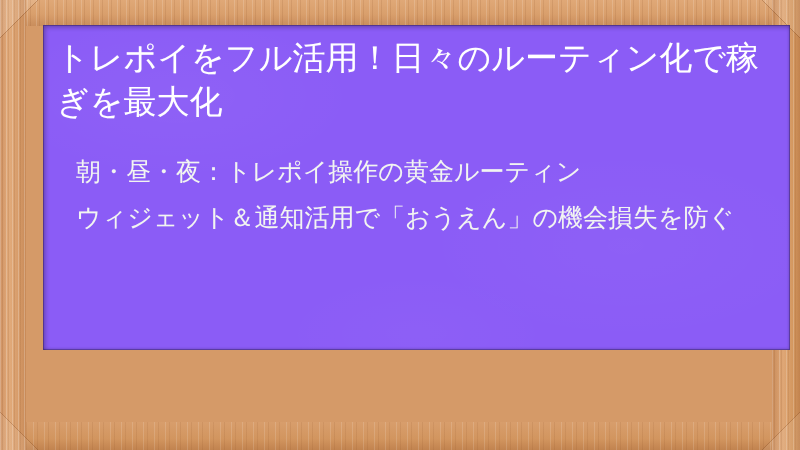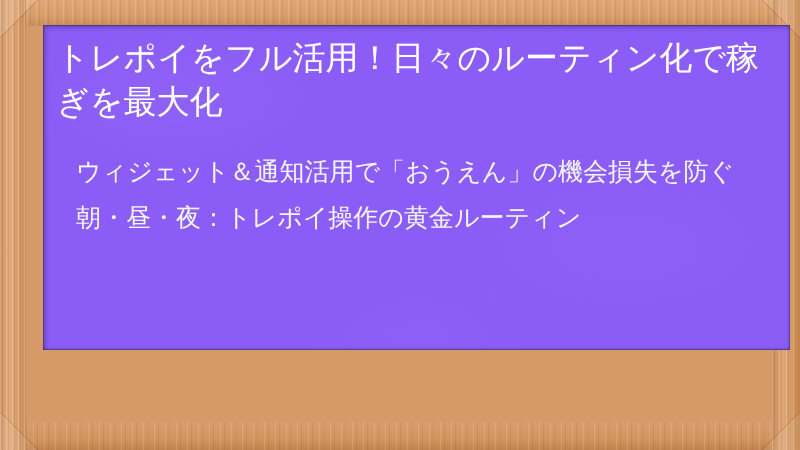--- a/index.html
+++ b/index.html
@@ -189,22 +189,22 @@
   <div class="miter miter-bl"></div>
   <div class="miter miter-br"></div>
 
   <div id="chalkboard">
 
     <div class="board-text">
 
       <h1 id="board-title">トレポイをフル活用！日々のルーティン化で稼ぎを最大化</h1>
 
       <ul id="board-body">
+        <li>朝・昼・夜：トレポイ操作の黄金ルーティン</li>
         <li>ウィジェット＆通知活用で「おうえん」の機会損失を防ぐ</li>
-        <li>朝・昼・夜：トレポイ操作の黄金ルーティン</li>
       </ul>
 
     </div>
 
     <div id="chalk-stick"></div>
 
   </div>
 
 </div>
 

